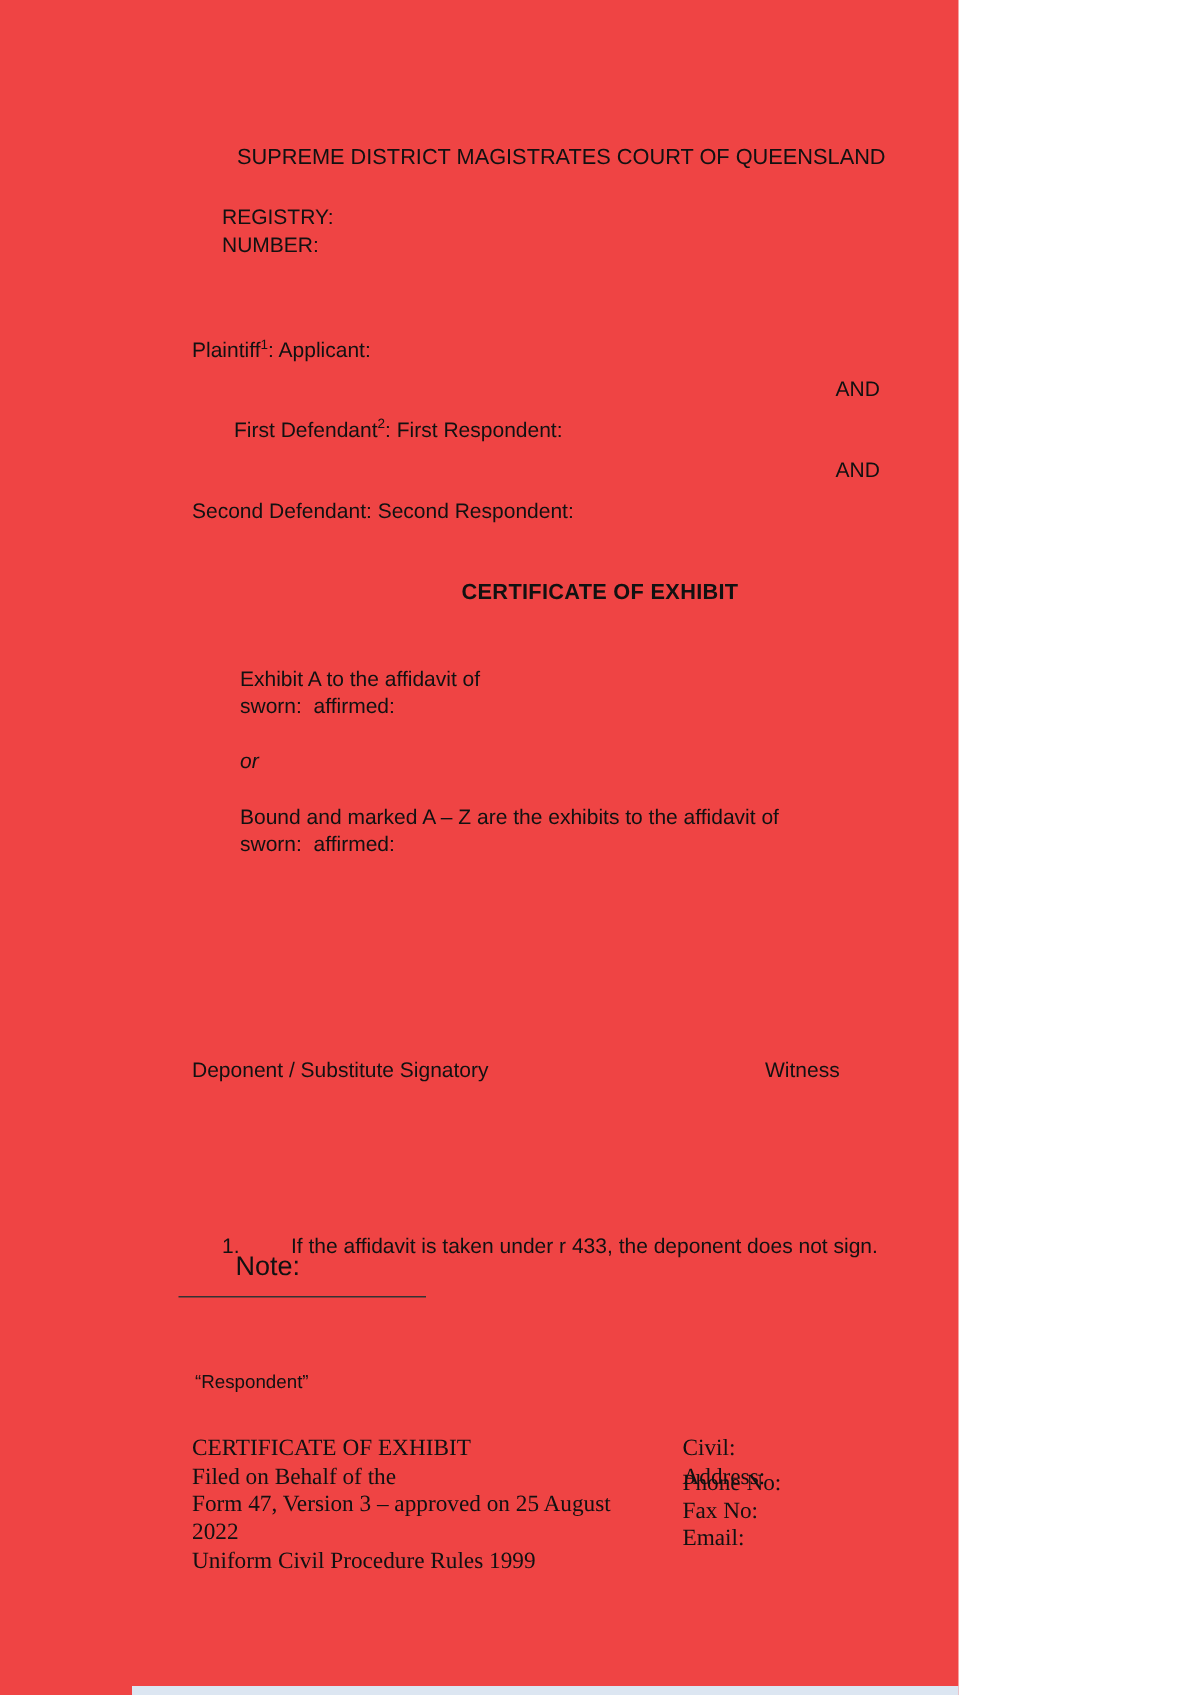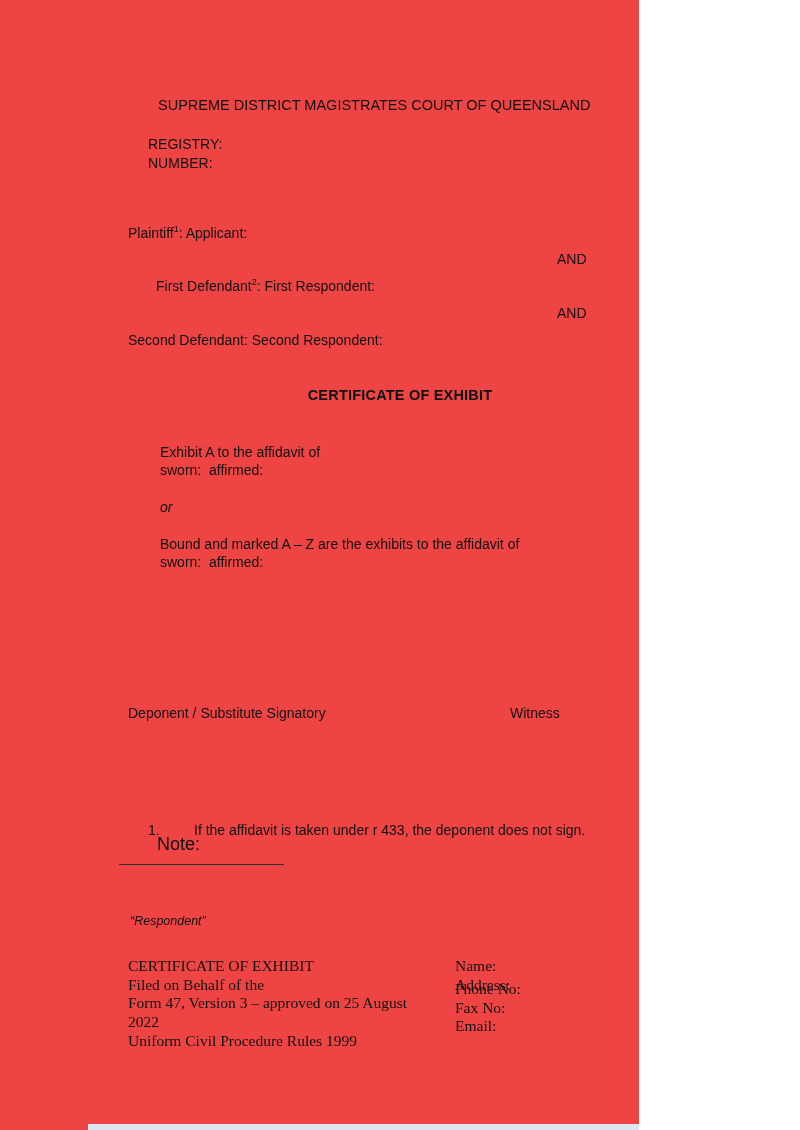--- a/index.html
+++ b/index.html
@@ -36,21 +36,21 @@
     left: 119px; top: 864px; width: 165px; height: 0;
     border-top: 1.4px solid #333333;
   }
   .fn { font-size: 12.5px; line-height: 19.5px; }
   .fn-1 { left: 119px; top: 871px; }
   .fn-2-line1 {
     left: 119px; top: 892px; width: 566px;
     text-align: justify; text-align-last: justify;
     white-space: normal;
   }
-  .fn-2-line2 { left: 130px; top: 912px; font-style: italic; }
+  .fn-2-line2 { left: 130px; top: 912px; }
   .footer-left { left: 128px; top: 957px; font-family: "Liberation Serif", serif; }
   .footer-left div { font-size: 15.5px; line-height: 18.7px; white-space: nowrap; }
   .footer-right-top { left: 455px; top: 957px; font-family: "Liberation Serif", serif; }
   .footer-right-top div, .footer-right-bottom div { font-size: 15.5px; line-height: 18.7px; white-space: nowrap; }
   .footer-right-bottom { left: 455px; top: 980px; font-family: "Liberation Serif", serif; }
   .bottom-strip {
     left: 88px; top: 1124px; width: 611px; height: 6px;
     background: #dce6f2;
   }
 </style>
@@ -96,21 +96,21 @@
 
   <div class="abs footer-left">
     <div>CERTIFICATE OF EXHIBIT</div>
     <div>Filed on Behalf of the</div>
     <div>Form 47, Version 3 – approved on 25 August</div>
     <div>2022</div>
     <div>Uniform Civil Procedure Rules 1999</div>
   </div>
 
   <div class="abs footer-right-top">
-    <div>Name:</div>
+    <div>Civil:</div>
     <div>Address:</div>
   </div>
 
   <div class="abs footer-right-bottom">
     <div>Phone No:</div>
     <div>Fax No:</div>
     <div>Email:</div>
   </div>
 
   <div class="abs bottom-strip"></div>

